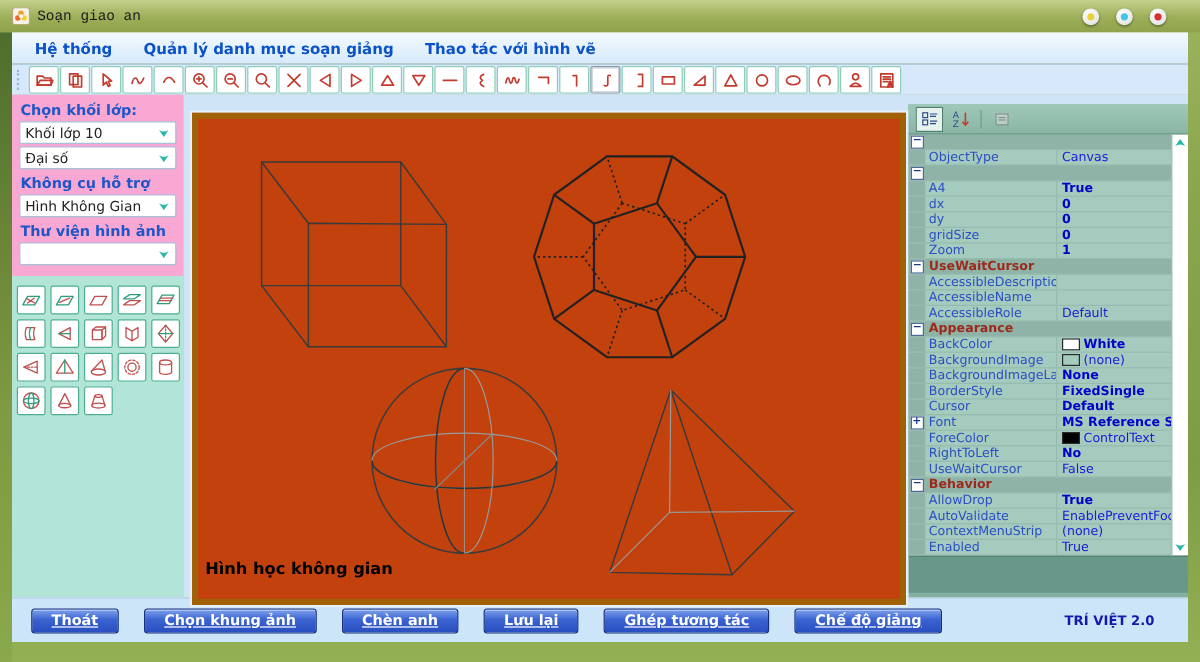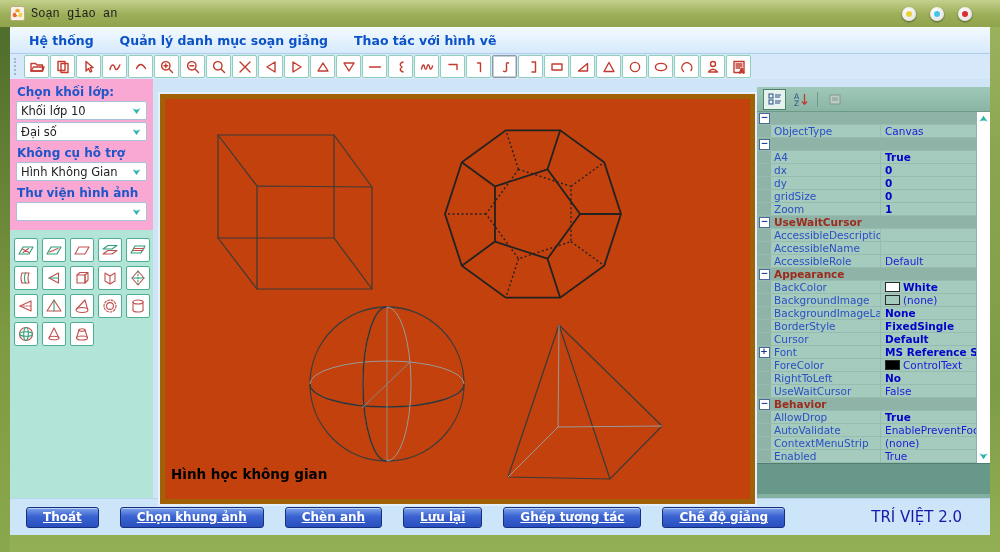--- a/index.html
+++ b/index.html
@@ -76,21 +76,21 @@
   .pg-scroll{position:absolute;right:0;top:0;bottom:0;width:13px;background:#fff;border-left:1px solid #8fb3a6;}
   .pg-scroll .arr{position:absolute;left:1px;width:11px;height:10px;}
   .pg-scroll .arr svg{width:11px;height:10px;display:block;}
   .arr.up{top:2px}.arr.dn{bottom:2px}
   .pg-desc{height:30px;flex:none;background:#67988a;border-top:1px solid #4f7f70;margin-bottom:4px;}
   
   .footer{height:36px;flex:none;background:#cde5f9;border-top:1px solid #b8d4ee;display:flex;align-items:center;padding-left:5px;}
   .fbtn{height:21px;padding:0 16px;margin-left:11px;background:linear-gradient(#7da2ec,#3a62d0 45%,#2a4fc0);
     border:1px solid #16307e;border-radius:3px;color:#fff;font-size:12px;font-weight:bold;text-decoration:underline;
     box-shadow:inset 0 1px 0 rgba(255,255,255,.5);font-family:inherit;white-space:nowrap;}
-  .brand{margin-left:auto;margin-right:28px;color:#1718ac;font-weight:normal;font-size:15px;white-space:nowrap;}
+  .brand{margin-left:auto;margin-right:28px;color:#1718ac;font-weight:bold;font-size:11px;white-space:nowrap;}
 </style>
 </head>
 <body>
 
 <div class="left-strip"></div>
 
 <div class="titlebar">
   <span class="app-icon">
     <svg viewBox="0 0 16 16">
         <rect x="0.5" y="0.5" width="15" height="15" rx="2" fill="#f6f2e8" stroke="#b8a878"></rect>

